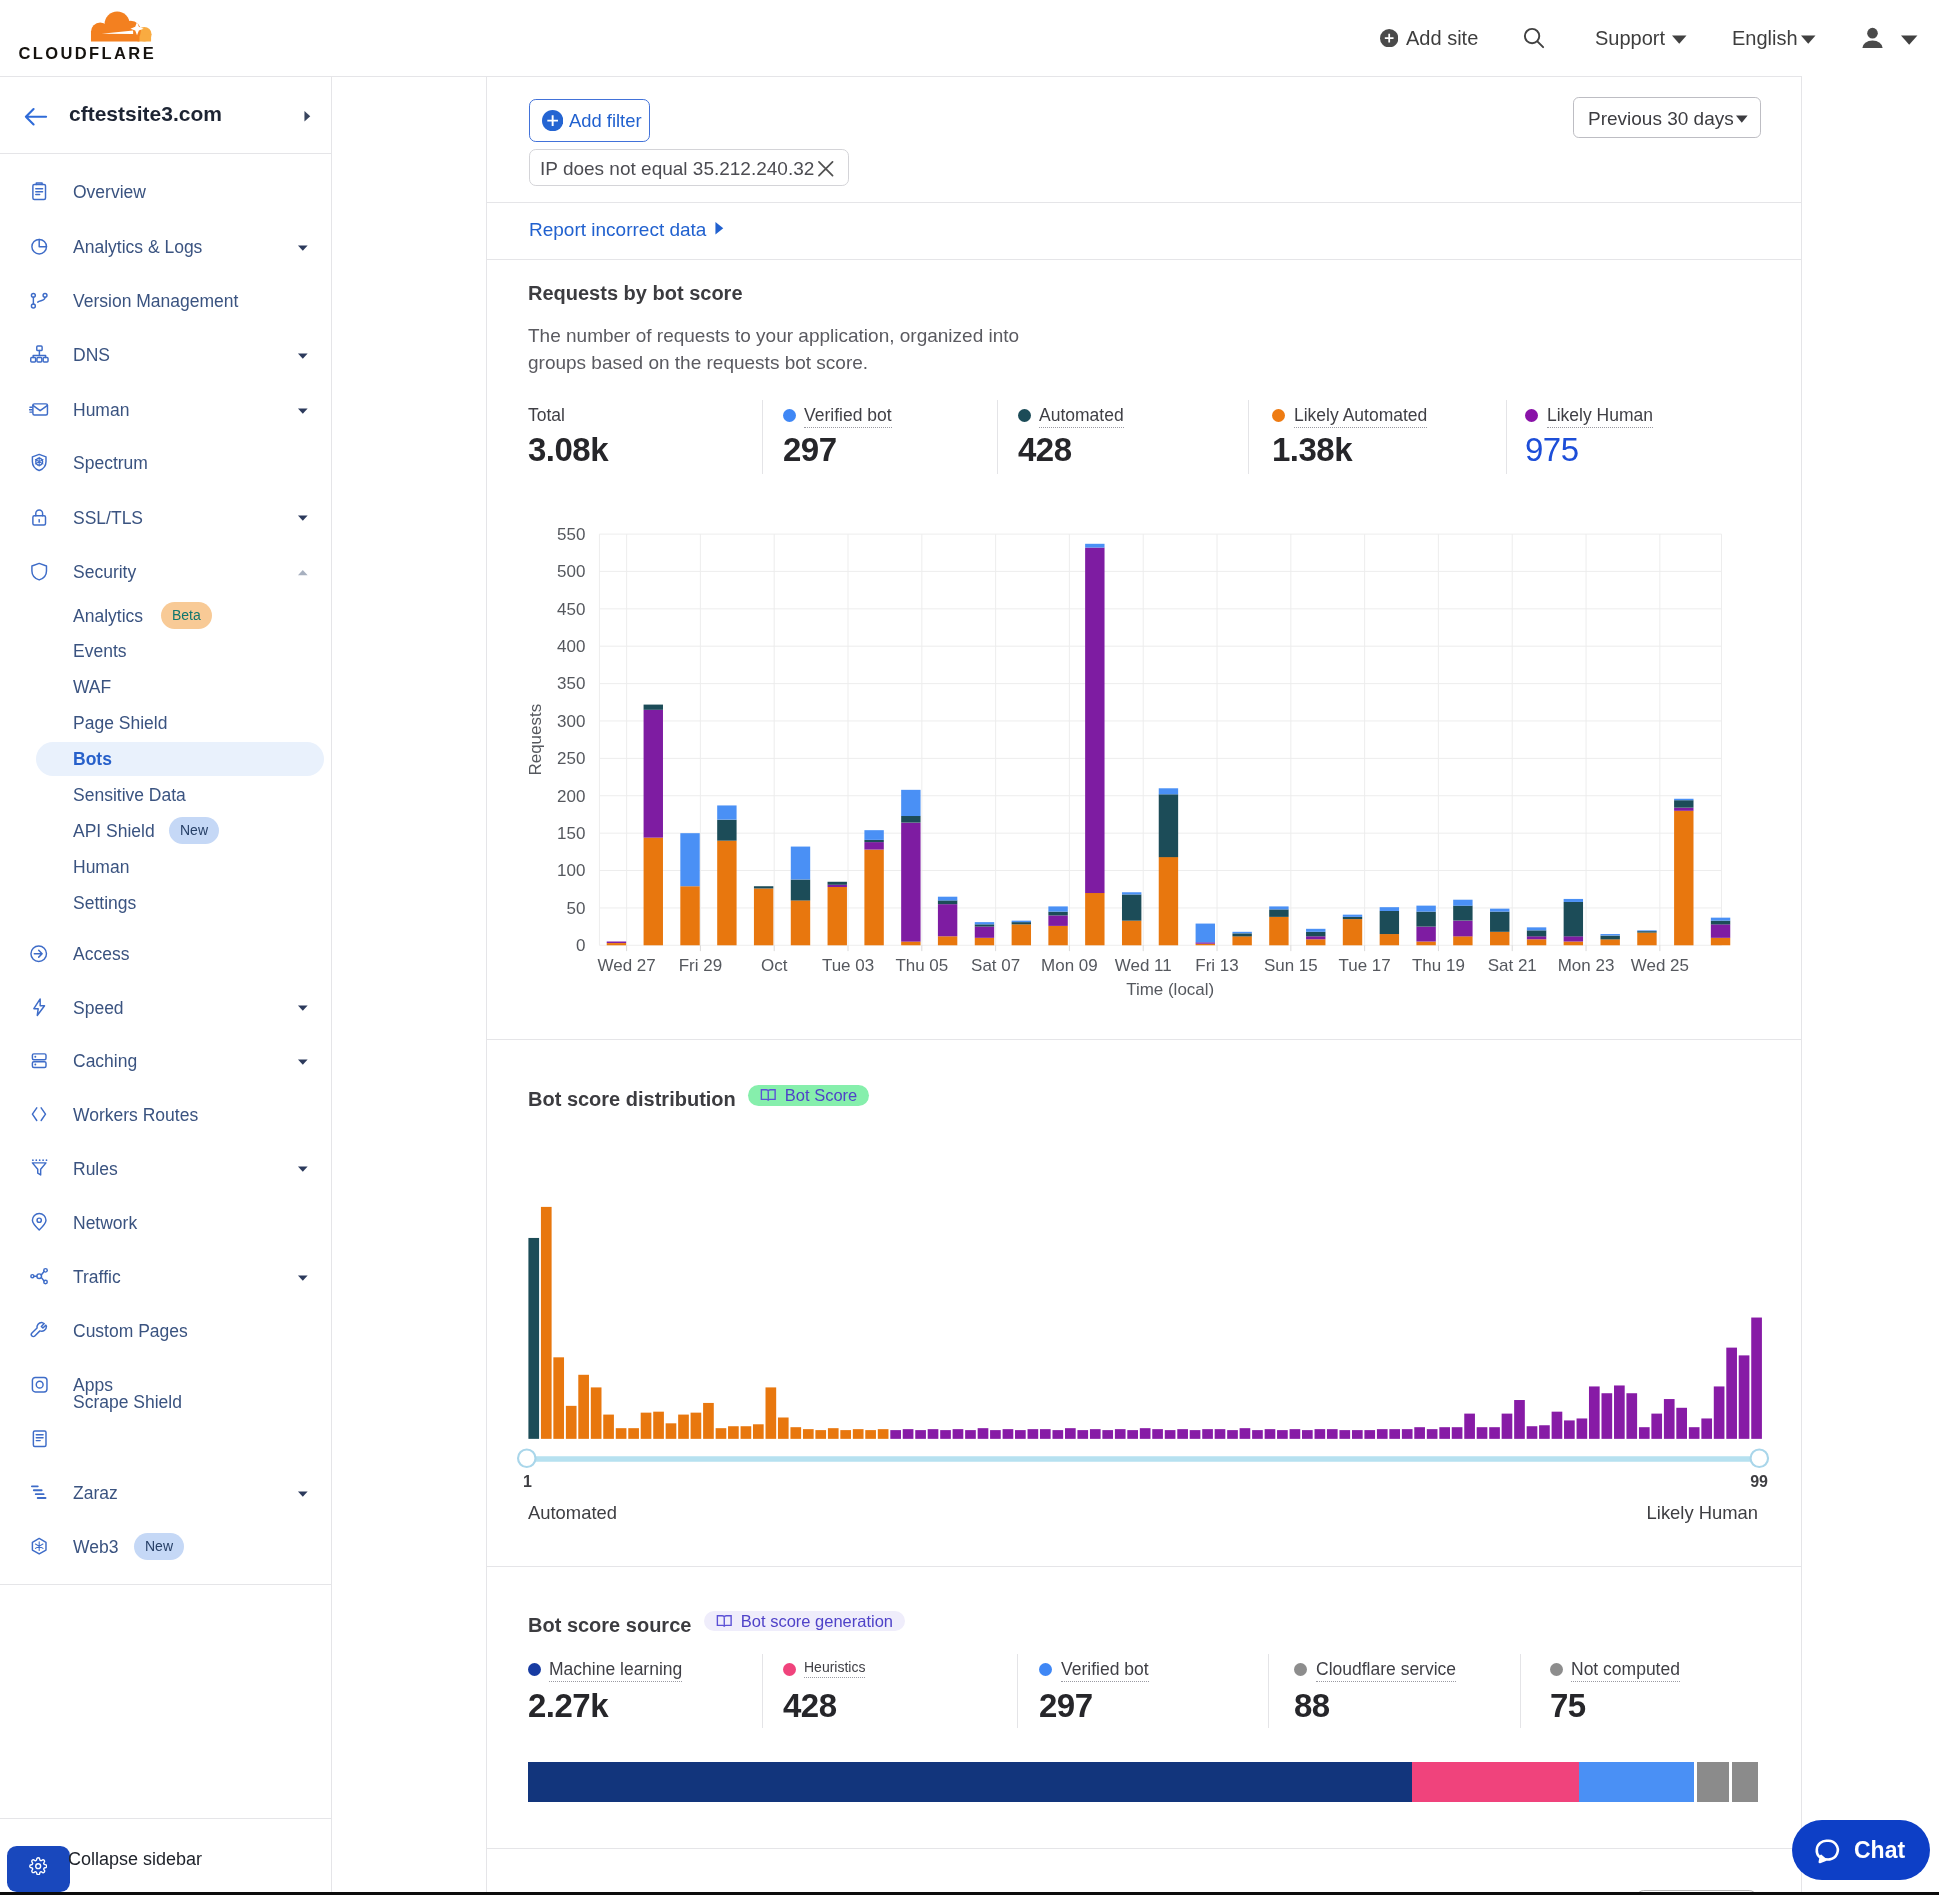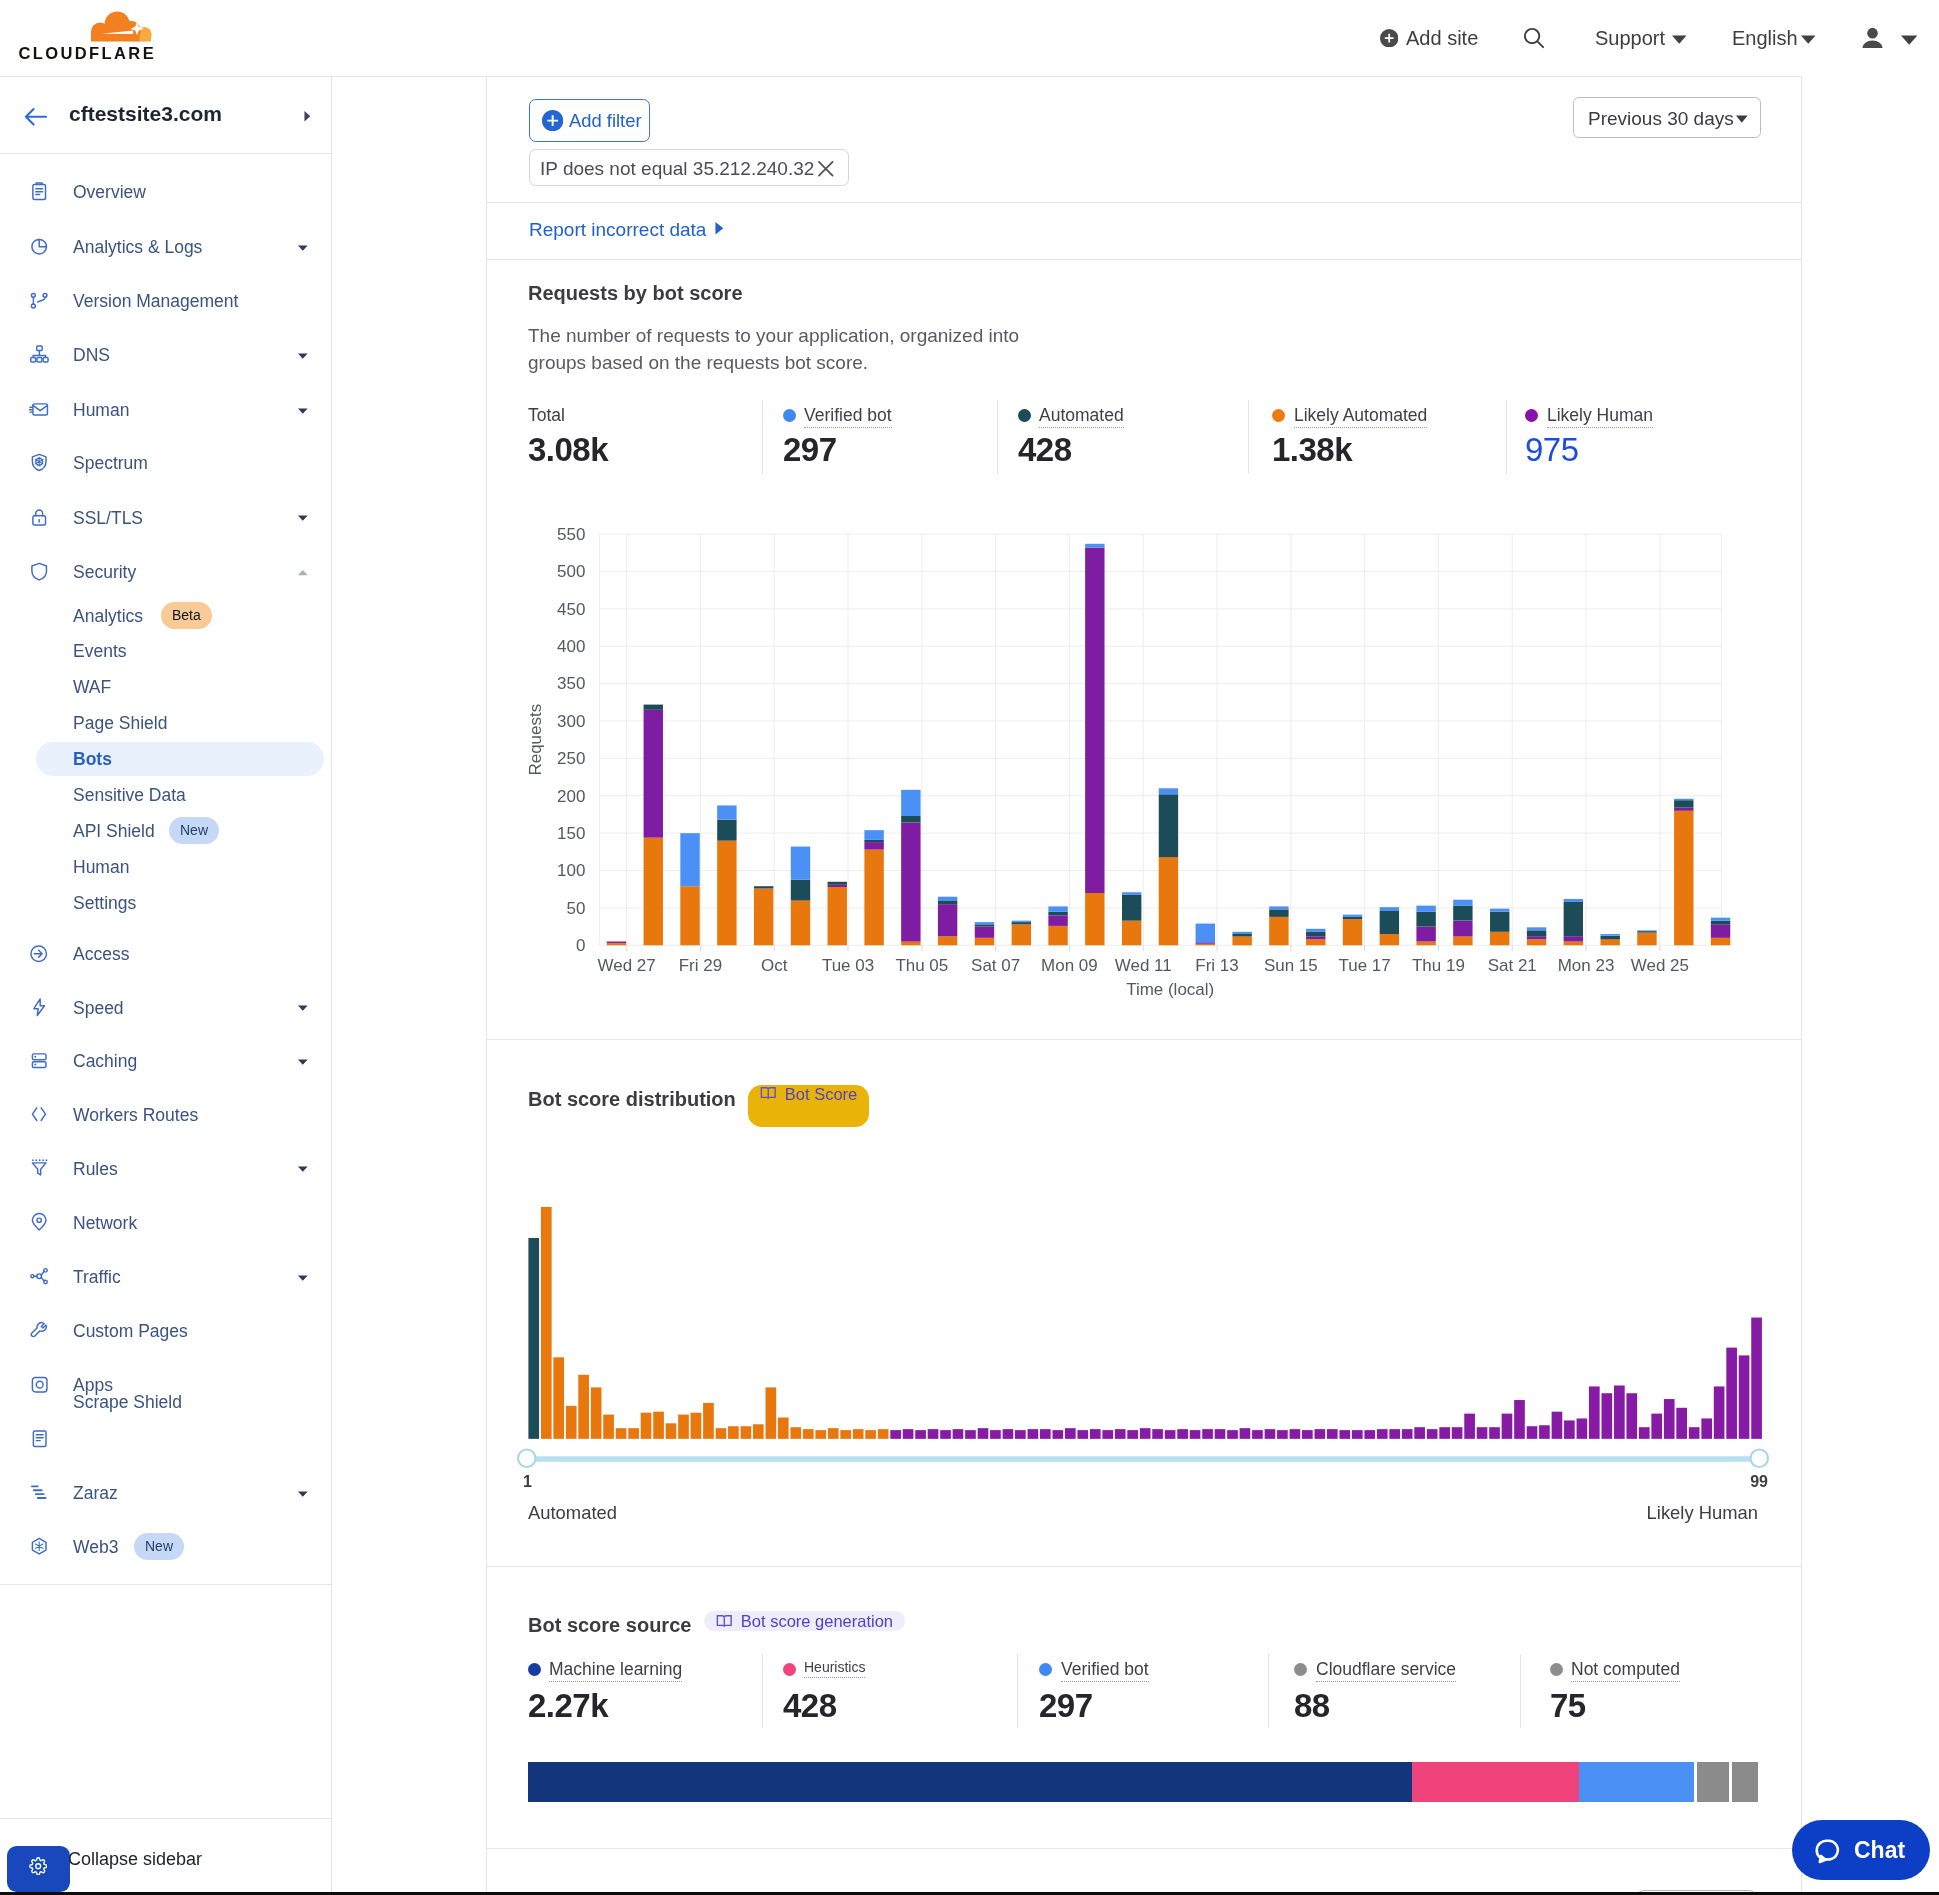--- a/index.html
+++ b/index.html
@@ -1,20 +1,20 @@
 <!DOCTYPE html>
 <html><head>
 <meta charset="utf-8">
 <style>
 * { margin:0; padding:0; box-sizing:border-box; }
 html,body { width:1940px; height:1895px; background:#fff; font-family:"Liberation Sans", sans-serif; overflow:hidden; }
 #page { position:relative; width:1940px; height:1895px; }
 .navlab { position:absolute; left:73px; font-size:17.5px; line-height:20.4px; color:#3a5380; white-space:nowrap; }
 .badge { position:absolute; height:27px; border-radius:13.6px; font-size:14px; line-height:27px; padding:0 11px; }
-.badge.beta { background:#f8ca96; color:#0f172a; }
+.badge.beta { background:#f8ca96; color:#0f766e; }
 .badge.new { background:#c5d8f6; color:#274067; }
 .hline { position:absolute; background:#e5e5e8; height:1px; }
 .vline { position:absolute; background:#e5e5e8; width:1px; }
 .dot { position:absolute; width:12.6px; height:12.6px; border-radius:6.8px; }
 </style>
 </head>
 <body>
 <div id="page">
 
 <svg style="position:absolute;left:89px;top:9.7px" width="66" height="32" viewBox="0 0 68 33">
@@ -457,21 +457,21 @@
 <text x="905.5" y="481" text-anchor="middle" font-size="17.5" fill="#55585e">Tue 17</text>
 <text x="981.6" y="481" text-anchor="middle" font-size="17.5" fill="#55585e">Thu 19</text>
 <text x="1057.7" y="481" text-anchor="middle" font-size="17.5" fill="#55585e">Sat 21</text>
 <text x="1133.8" y="481" text-anchor="middle" font-size="17.5" fill="#55585e">Mon 23</text>
 <text x="1209.9" y="481" text-anchor="middle" font-size="17.5" fill="#55585e">Wed 25</text>
 <text x="705" y="505" text-anchor="middle" font-size="17.5" fill="#55585e">Time (local)</text>
 <text x="56" y="242" text-anchor="middle" font-size="17.5" fill="#55585e" transform="rotate(-90 56 242)">Requests</text>
 </svg>
 
 <div style="position:absolute;left:528px;top:1088px;font-size:20px;font-weight:bold;color:#3c3c40">Bot score distribution</div>
-<div style="position:absolute;left:748px;top:1085px;height:42px;border-radius:13.6px;background:#eab308;padding:0 11.6px;display:flex;align-items:flex-start">
+<div style="position:absolute;left:748px;top:1085px;height:21px;border-radius:13.6px;background:#86efac;padding:0 11.6px;display:flex;align-items:center">
   <svg width="16.5" height="16.5" viewBox="0 0 24 24" fill="none" stroke="#5b50d6" stroke-width="2">
         <path d="M2 4h7a3 3 0 0 1 3 3 3 3 0 0 1 3-3h7v14h-8a2 2 0 0 0-2 2 2 2 0 0 0-2-2H2z"></path>
         <path d="M12 7v12"></path>
       </svg>
   <span style="font-size:16.5px;color:#4f42c8;margin-left:8.7px">Bot Score</span>
 </div>
 
 <svg style="position:absolute;left:486px;top:1198px" width="1316" height="340" viewBox="0 0 1356 350">
 <rect x="43.7" y="41.0" width="11" height="207" fill="#1c4c58"></rect>
 <rect x="56.6" y="9.0" width="11" height="239" fill="#e8770e"></rect>

